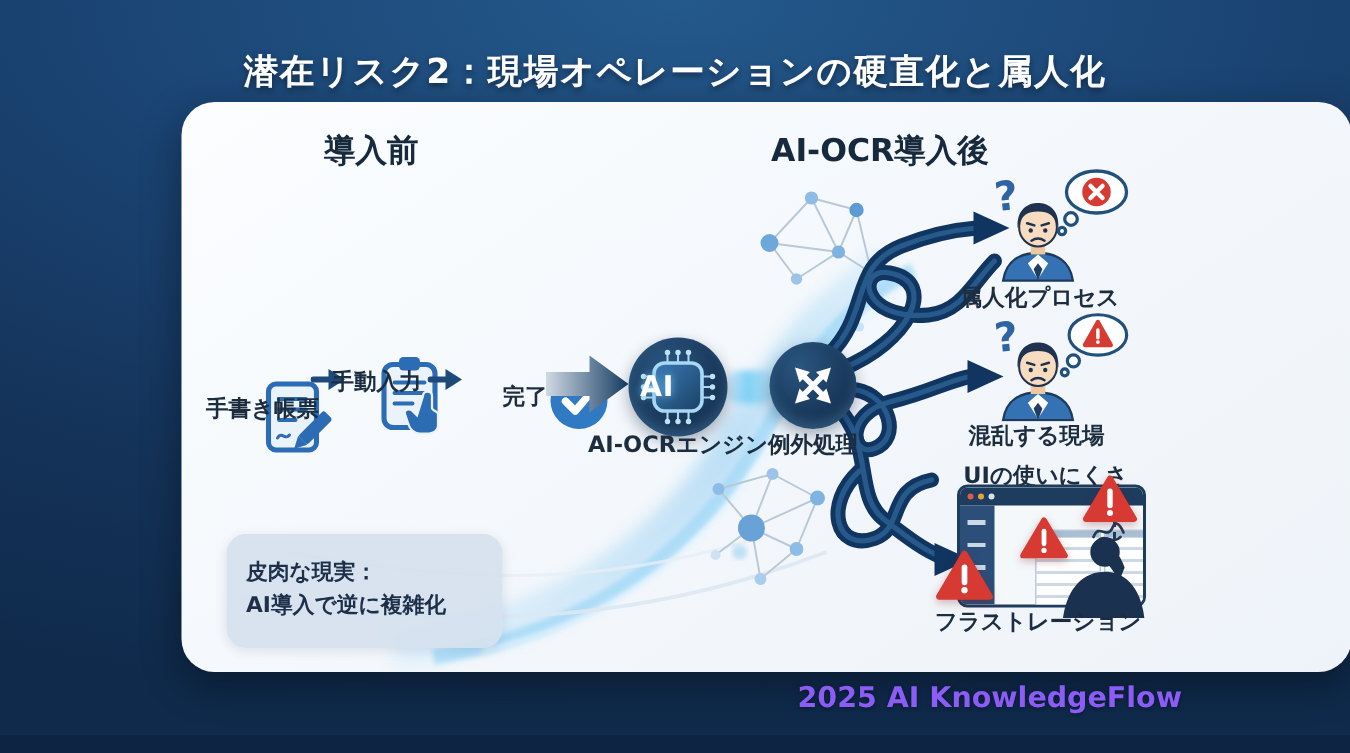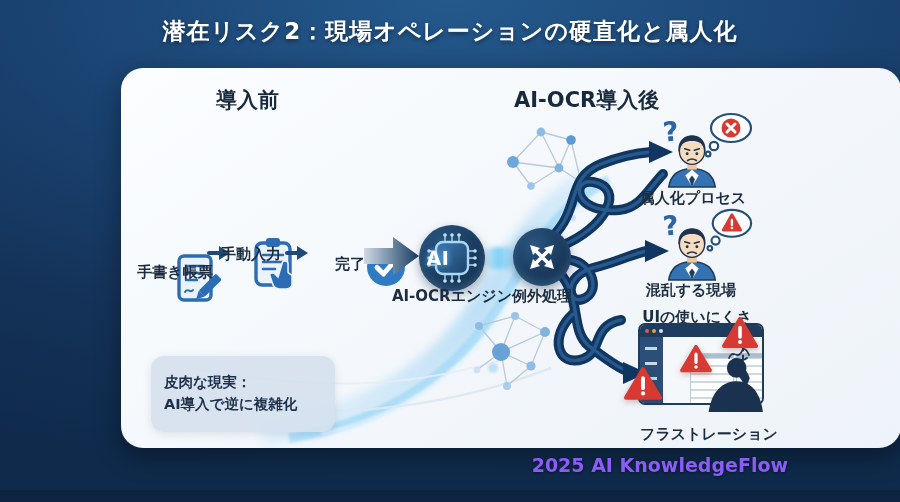--- a/index.html
+++ b/index.html
@@ -3,21 +3,21 @@
 <meta charset="utf-8">
 <style>
   html,body{margin:0;padding:0;}
   body{
     width:900px;height:502px;position:relative;overflow:hidden;
     font-family:"DejaVu Sans","Liberation Sans",sans-serif;
     background:radial-gradient(120% 95% at 50% 0%, #24598c 0%, #1a4372 38%, #143258 72%, #0f2a4b 100%);
   }
   .bottom-strip{position:absolute;left:0;bottom:0;width:900px;height:12px;background:#0d2543;}
   .title{
-    position:absolute;left:0;top:16px;width:900px;text-align:center;
+    position:absolute;left:0;top:32px;width:900px;text-align:center;
     color:#ffffff;font-size:23px;font-weight:800;letter-spacing:1px;
     text-shadow:0 2px 4px rgba(0,0,0,.45);
   }
   .footer{
     position:absolute;top:454px;right:112px;color:#8b5cf6;
     font-size:19px;font-weight:700;text-shadow:0 1px 3px rgba(0,0,0,.4);
   }
   .card{
     position:absolute;left:121px;top:68px;width:780px;height:380px;
     background:linear-gradient(145deg,#fbfdff 0%,#f3f7fb 55%,#eef3f9 100%);
@@ -338,21 +338,21 @@
     <path d="M19 3 L35 30 H3 Z" fill="#d63a32" stroke="#d63a32" stroke-width="4" stroke-linejoin="round"></path>
     <path d="M19 11.5 V21" stroke="#ffffff" stroke-width="3.6" stroke-linecap="round"></path>
     <circle cx="19" cy="26" r="2" fill="#ffffff"></circle>
   </svg>
   <svg class="warn" style="left:502px;top:298px;" width="40" height="36" viewBox="0 0 38 34">
     <path d="M19 3 L35 30 H3 Z" fill="#d63a32" stroke="#d63a32" stroke-width="4" stroke-linejoin="round"></path>
     <path d="M19 11.5 V21" stroke="#ffffff" stroke-width="3.6" stroke-linecap="round"></path>
     <circle cx="19" cy="26" r="2" fill="#ffffff"></circle>
   </svg>
 
-  <div class="lbl" style="left:588px;top:337px;margin-top:20px;">フラストレーション</div>
+  <div class="lbl" style="left:571px;top:337px;">フラストレーション</div>
 
   <div class="note">
     <div>皮肉な現実：</div>
     <div>AI導入で逆に複雑化</div>
   </div>
 
 </div>
 
 <div class="footer">2025 AI KnowledgeFlow</div>
 <div class="bottom-strip"></div>

